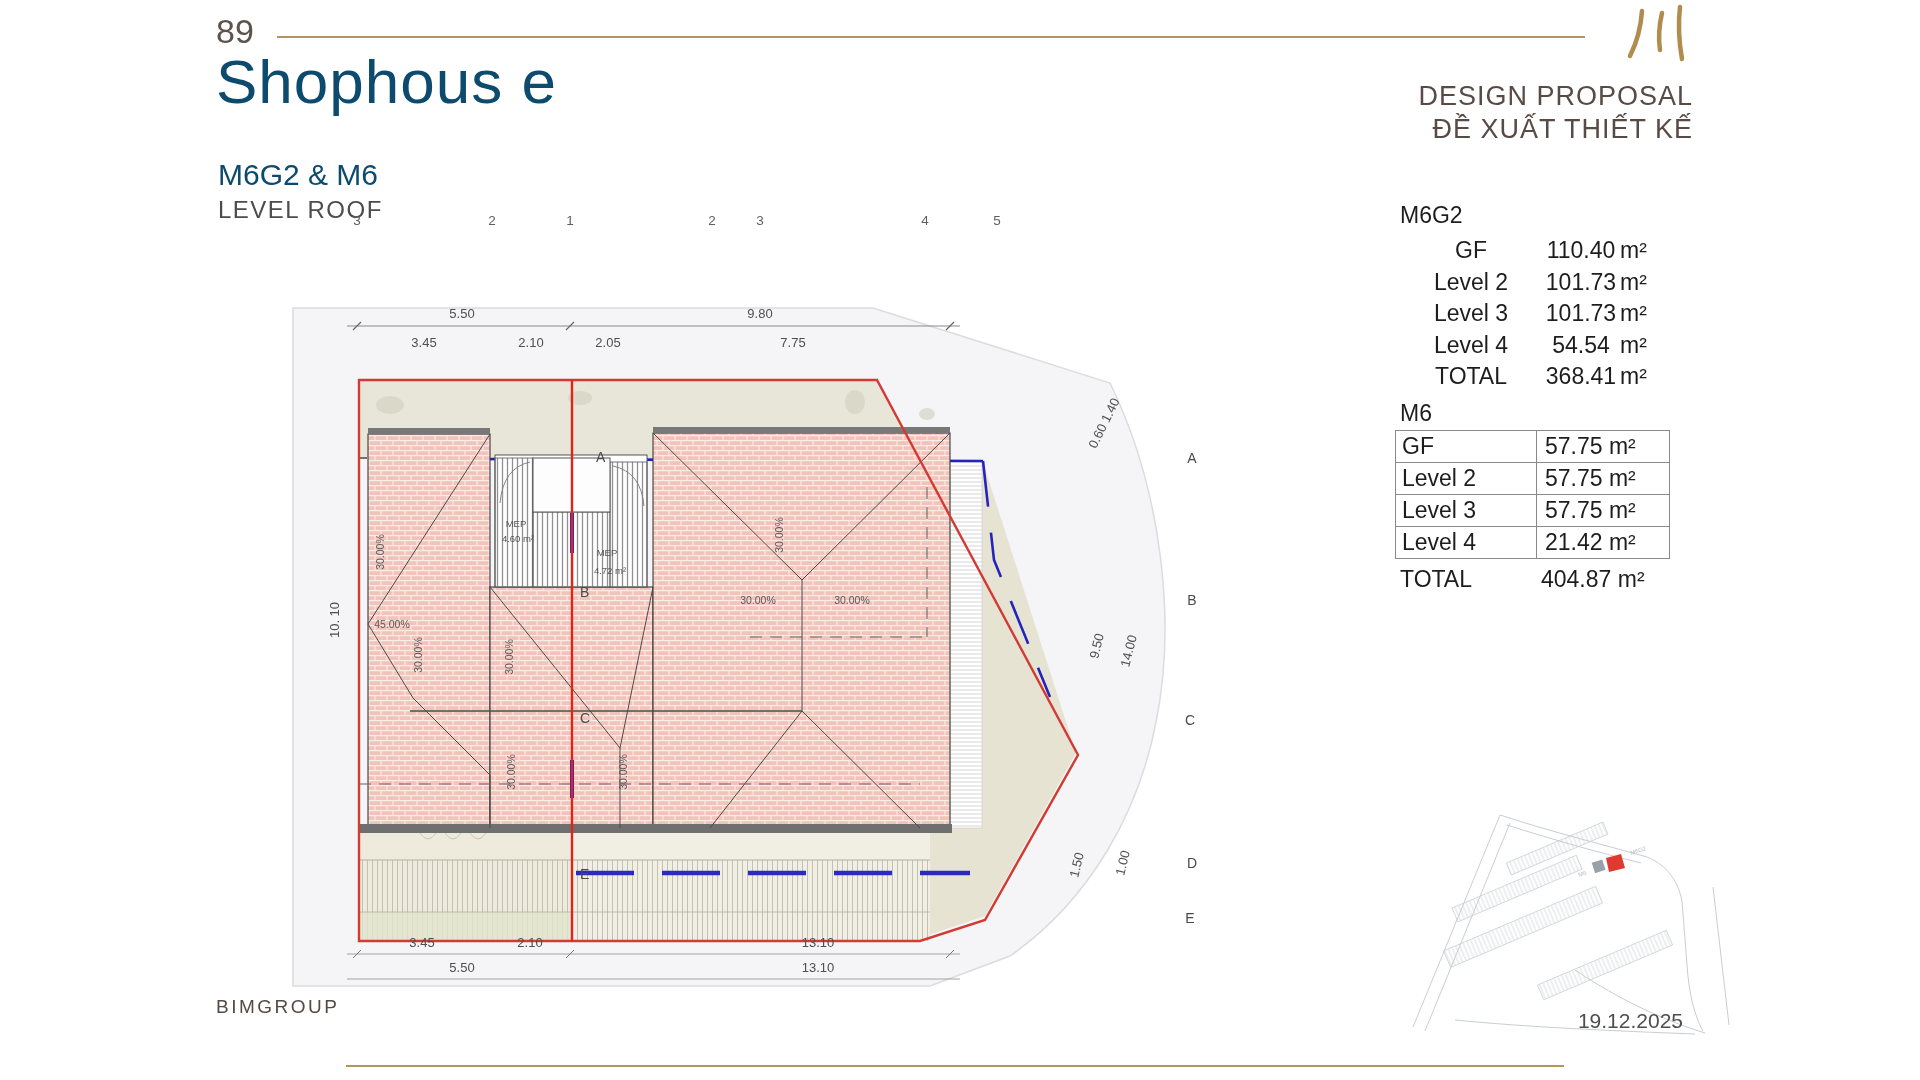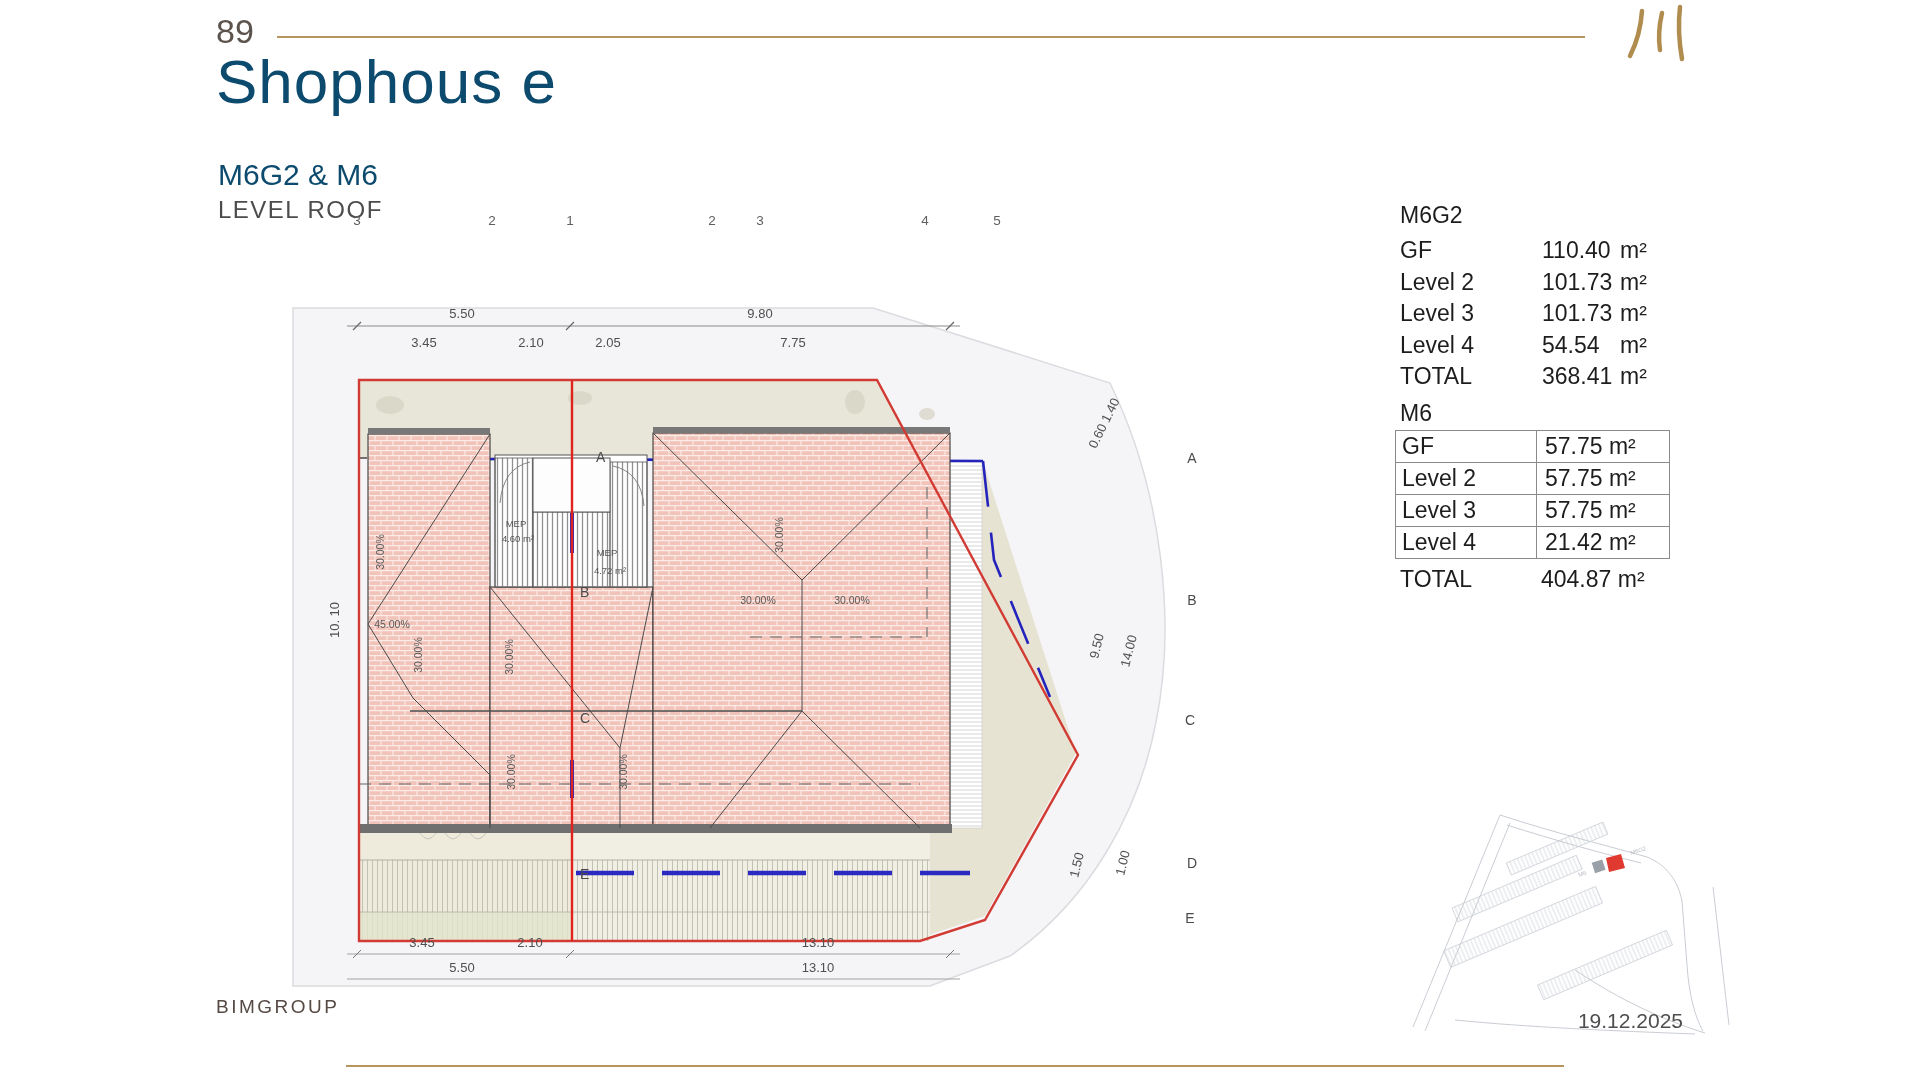--- a/index.html
+++ b/index.html
@@ -7,21 +7,21 @@
         font-family:"Liberation Sans", sans-serif;color:#333;}
   .abs{position:absolute;}
   .pageno{left:216px;top:12px;font-size:34px;color:#5d534d;}
   .goldline{height:2px;background:#b5945e;}
   .title{left:216px;top:46px;font-size:62px;color:#0c4a6e;letter-spacing:1px;}
   .subtitle{left:218px;top:158px;font-size:30px;color:#0c4a6e;}
   .levelroof{left:218px;top:196px;font-size:24px;font-weight:normal;color:#4c4c4c;letter-spacing:1.5px;}
   .proposal{right:227px;top:80px;text-align:right;font-size:27px;line-height:33px;color:#584a44;letter-spacing:1px;}
   .tableblock{font-size:23px;color:#1d1d1d;}
   .m6g2{left:1400px;top:202px;}
-  .trow{line-height:31.5px;white-space:nowrap;}
+  .trow{line-height:31.5px;white-space:nowrap;text-align:center;}
   .trow .lbl{display:inline-block;width:142px;}
   .trow .val{display:inline-block;width:78px;}
   .tname{line-height:26px;margin-bottom:7px;}
   .m6{left:1395px;top:400px;}
   .m6 .tname{margin-left:5px;margin-bottom:4px;}
   table.m6t{border-collapse:collapse;}
   table.m6t td{border:1px solid #8a8a8a;height:31px;padding:0 0 0 6px;font-size:23px;}
   table.m6t td.c1{width:134px;}
   table.m6t td.c2{width:124px;padding-left:8px;}
   .m6total{margin-top:5px;line-height:30px;white-space:nowrap;}
@@ -47,20 +47,24 @@
   <div class="abs title">Shophous e</div>
   <div class="abs subtitle">M6G2 &amp; M6</div>
   <div class="abs levelroof">LEVEL ROOF</div>
 
   <svg class="abs" style="left:1626px;top:4px;" width="64" height="58" viewBox="0 0 64 58">
     <path d="M16,7 C15,22 10,40 4,52" stroke="#b08c4e" stroke-width="4.5" fill="none" stroke-linecap="round"></path>
     <path d="M36,9 C33,22 32,33 34,46" stroke="#b08c4e" stroke-width="4.5" fill="none" stroke-linecap="round"></path>
     <path d="M54,3 C52,20 53,38 56,55" stroke="#b08c4e" stroke-width="4.5" fill="none" stroke-linecap="round"></path>
   </svg>
 
+  <div class="abs proposal">
+    <div>DESIGN PROPOSAL</div>
+    <div>ĐỀ XUẤT THIẾT KẾ</div>
+  </div>
 
   <div class="abs tableblock m6g2">
     <div class="tname">M6G2</div>
     <div class="trow">
       <span class="lbl">GF</span><span class="val">110.40</span><span>m²</span>
     </div>
     <div class="trow">
       <span class="lbl">Level 2</span><span class="val">101.73</span><span>m²</span>
     </div>
     <div class="trow">

